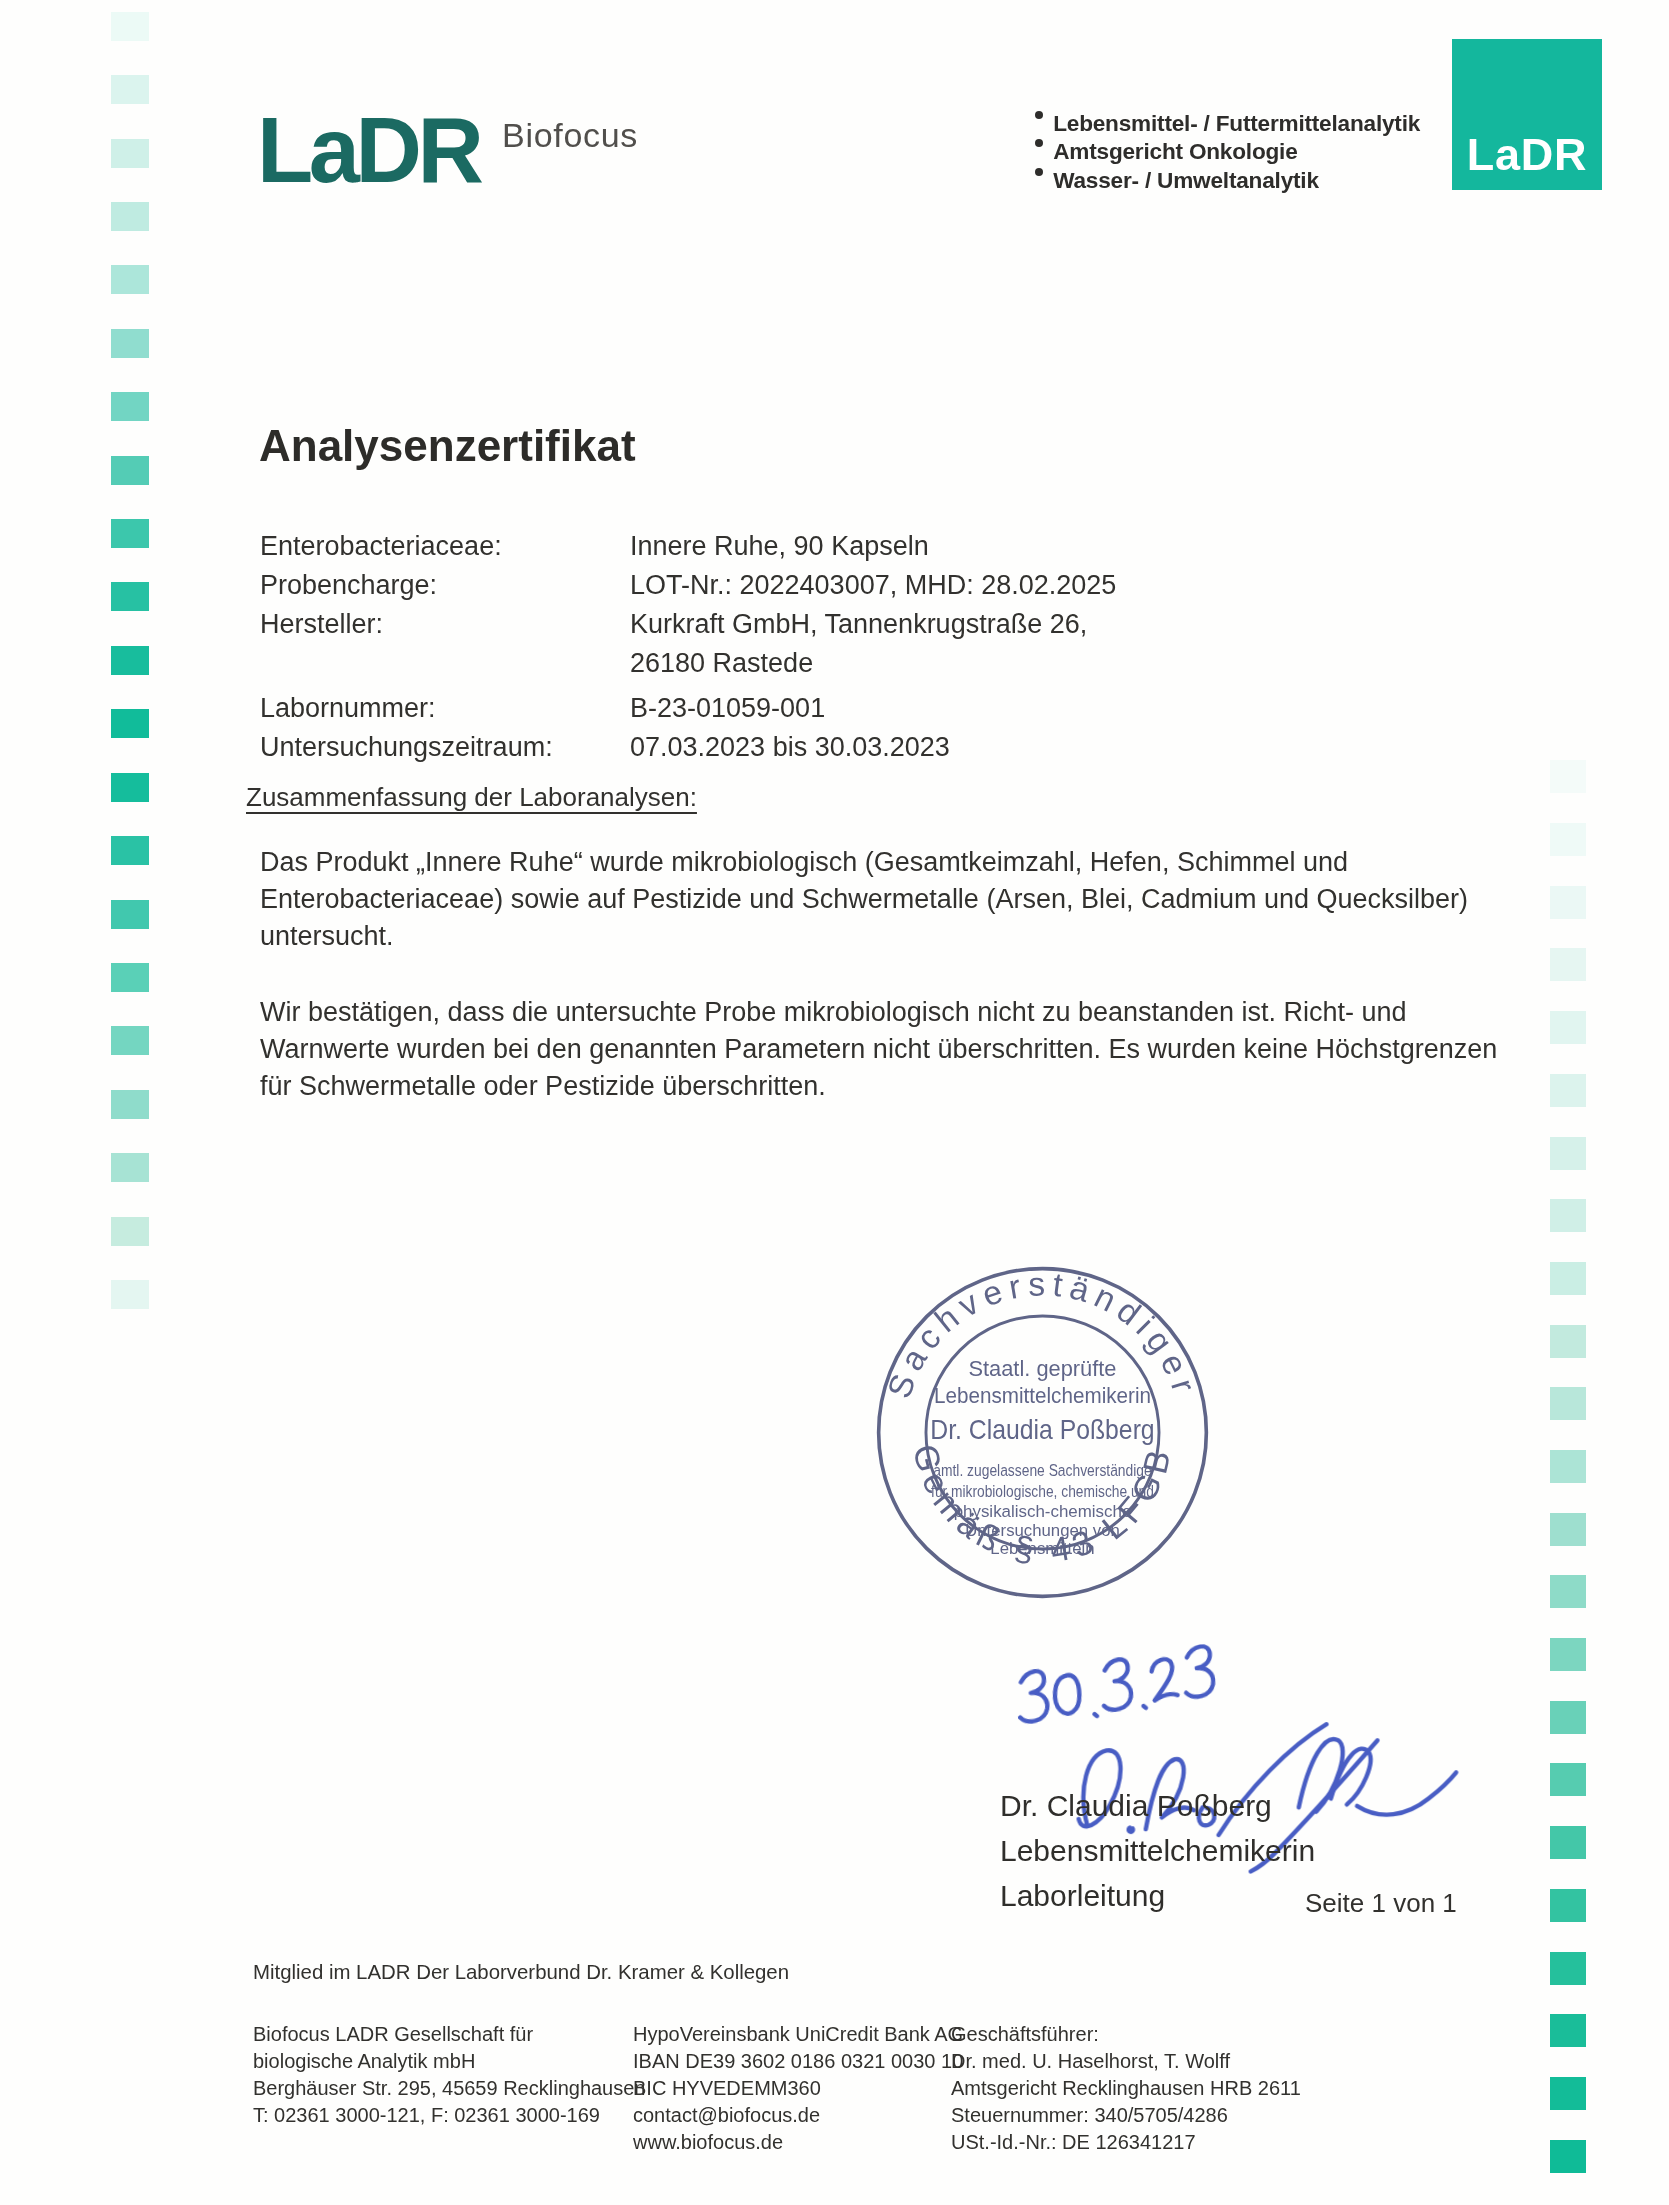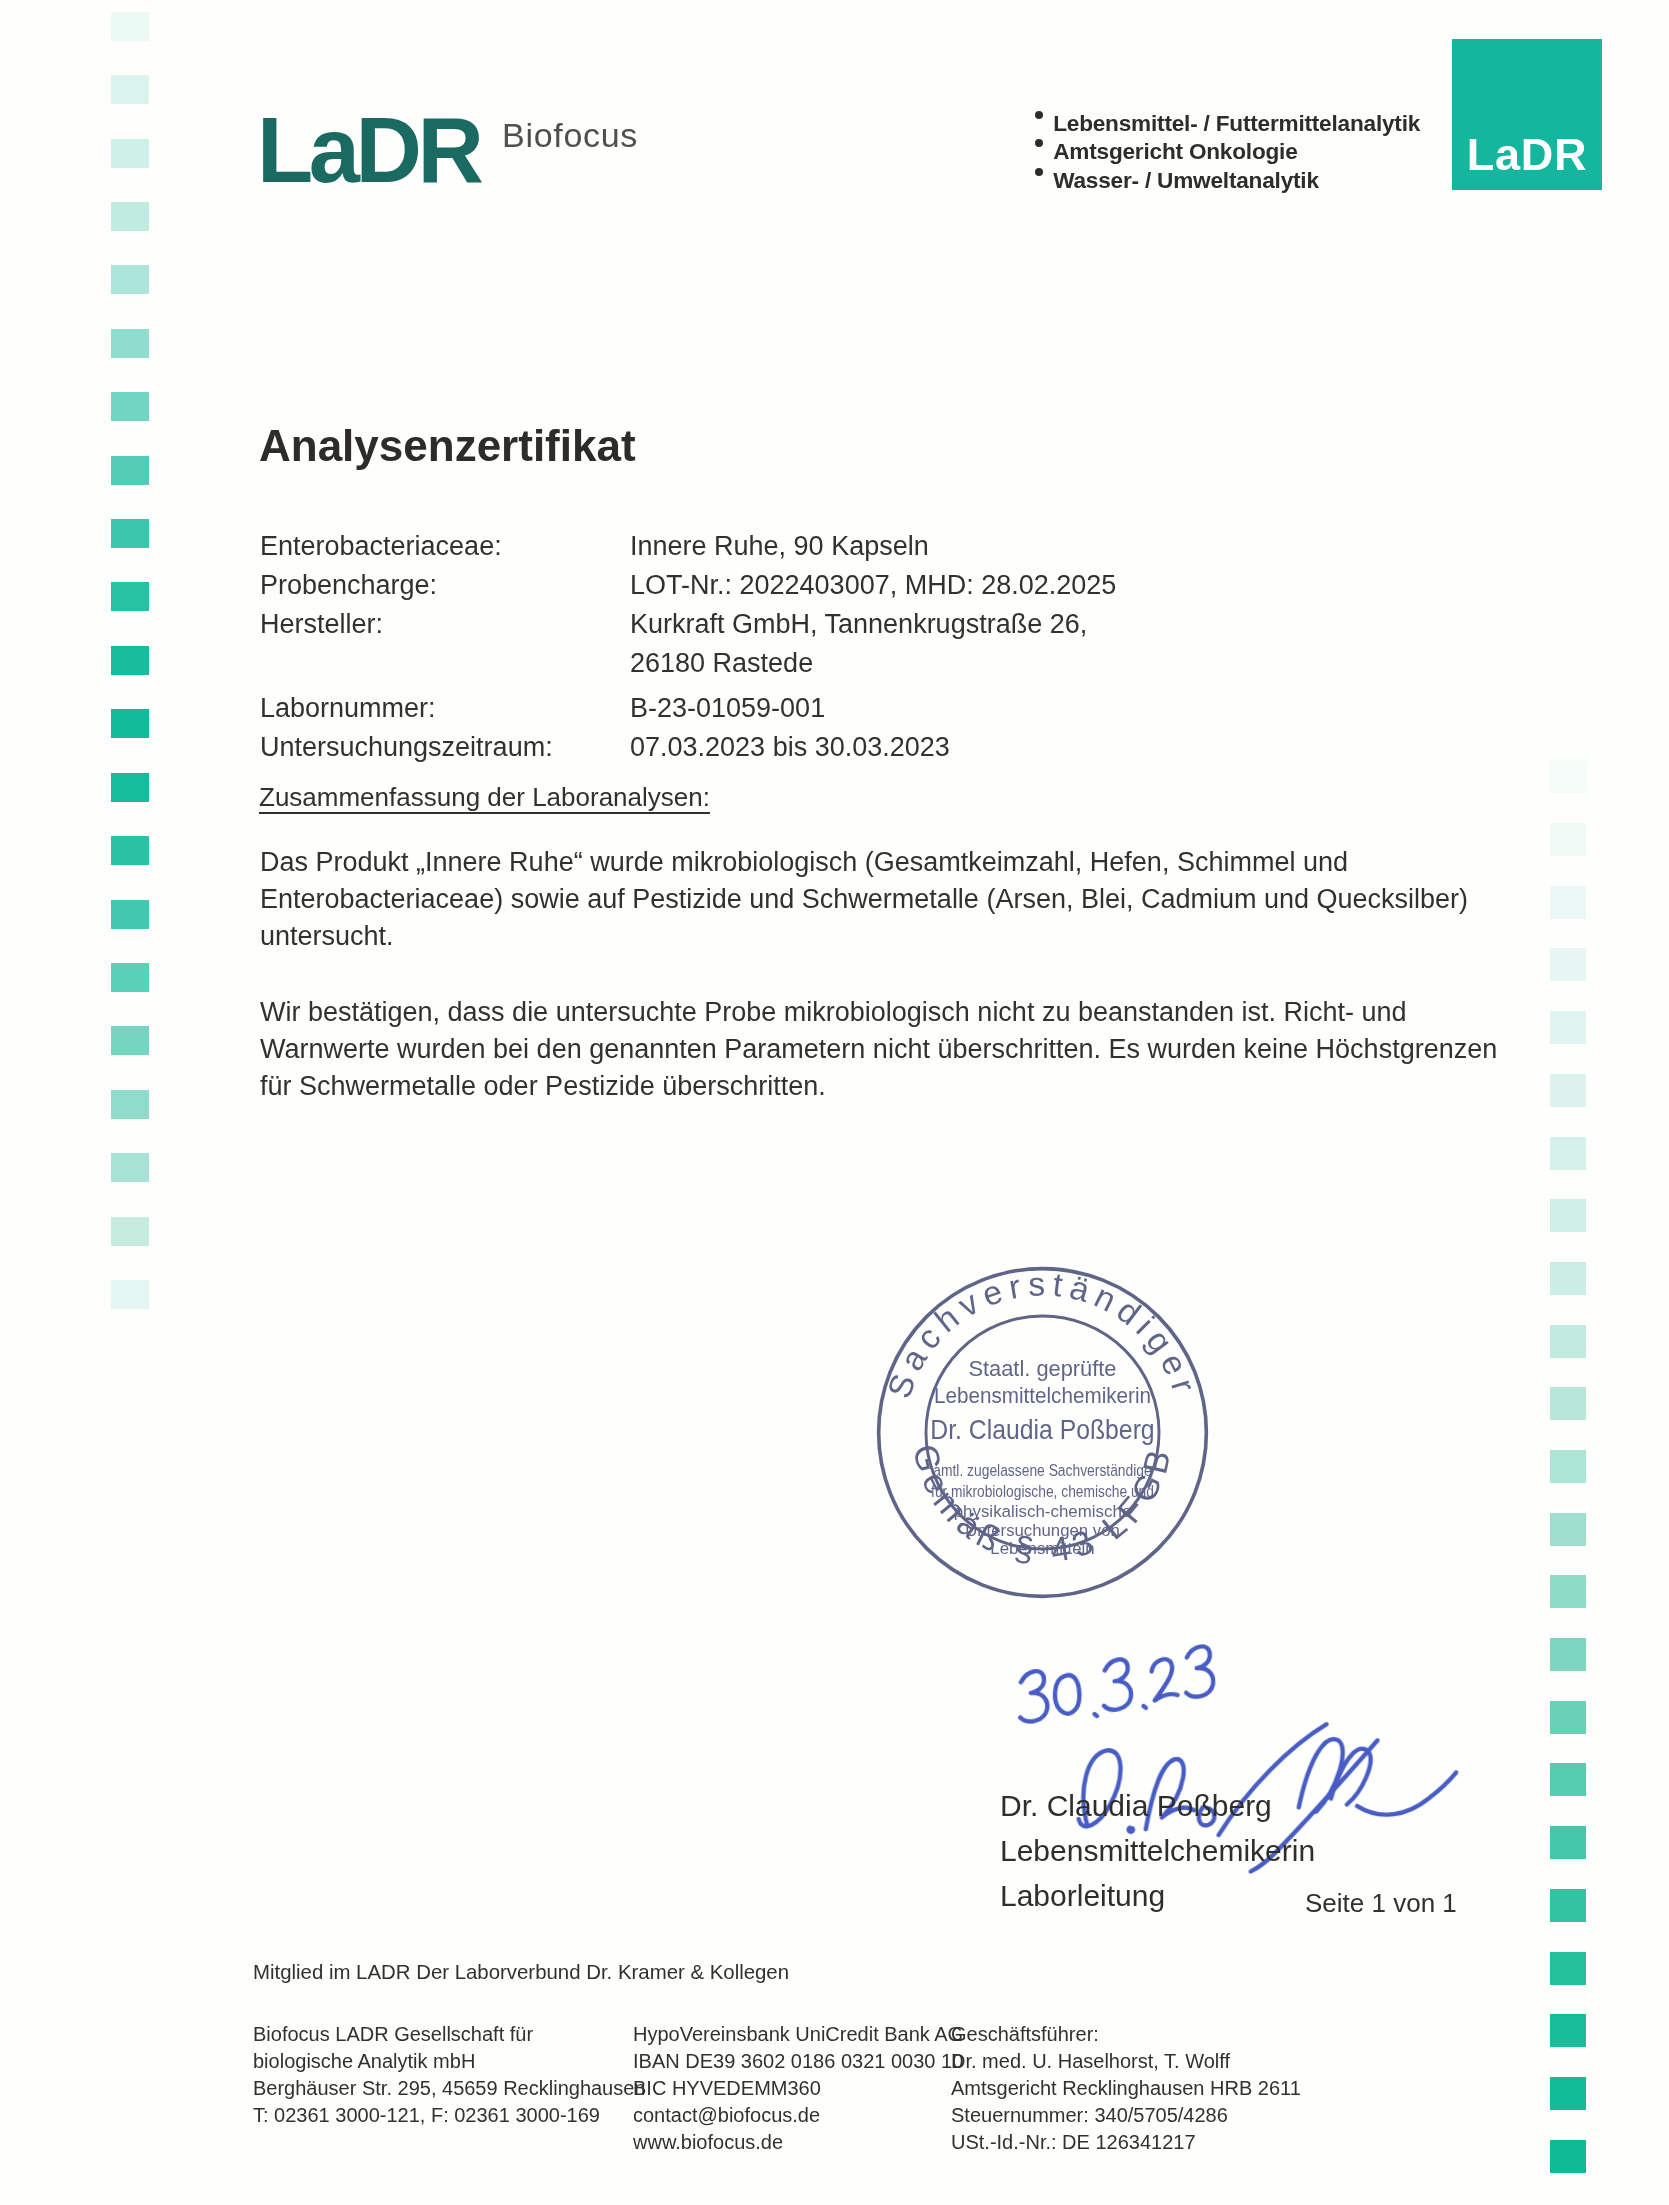--- a/index.html
+++ b/index.html
@@ -43,21 +43,21 @@
   
   .doc-title{
     left:259px;top:421px;
     font-size:44px;font-weight:700;color:#2d2c29;letter-spacing:0px;
   }
   .kv{left:260px;top:527px;display:grid;grid-template-columns:370px auto;
       font-size:27px;line-height:39px;color:#32312e;}
   .kv .spacer{grid-column:1 / span 2;height:5.8px;}
   .kv-value{white-space:pre-line;}
   .summary-heading{
-    left:259px;top:782px;font-size:26px;color:#32312e;
+    left:246px;top:782px;font-size:26px;color:#32312e;
     text-decoration:underline;text-underline-offset:5.8px;
     text-decoration-thickness:1.8px;
   }
   .para{left:260px;width:1385px;font-size:27px;line-height:37px;
         color:#32312e;white-space:pre-line;}
   .p1{top:844px;}
   .p2{top:994px;}
   .p3{top:1137px;}
   
   .stamp{left:875px;top:1265px;width:335px;height:335px;opacity:0.88;}

